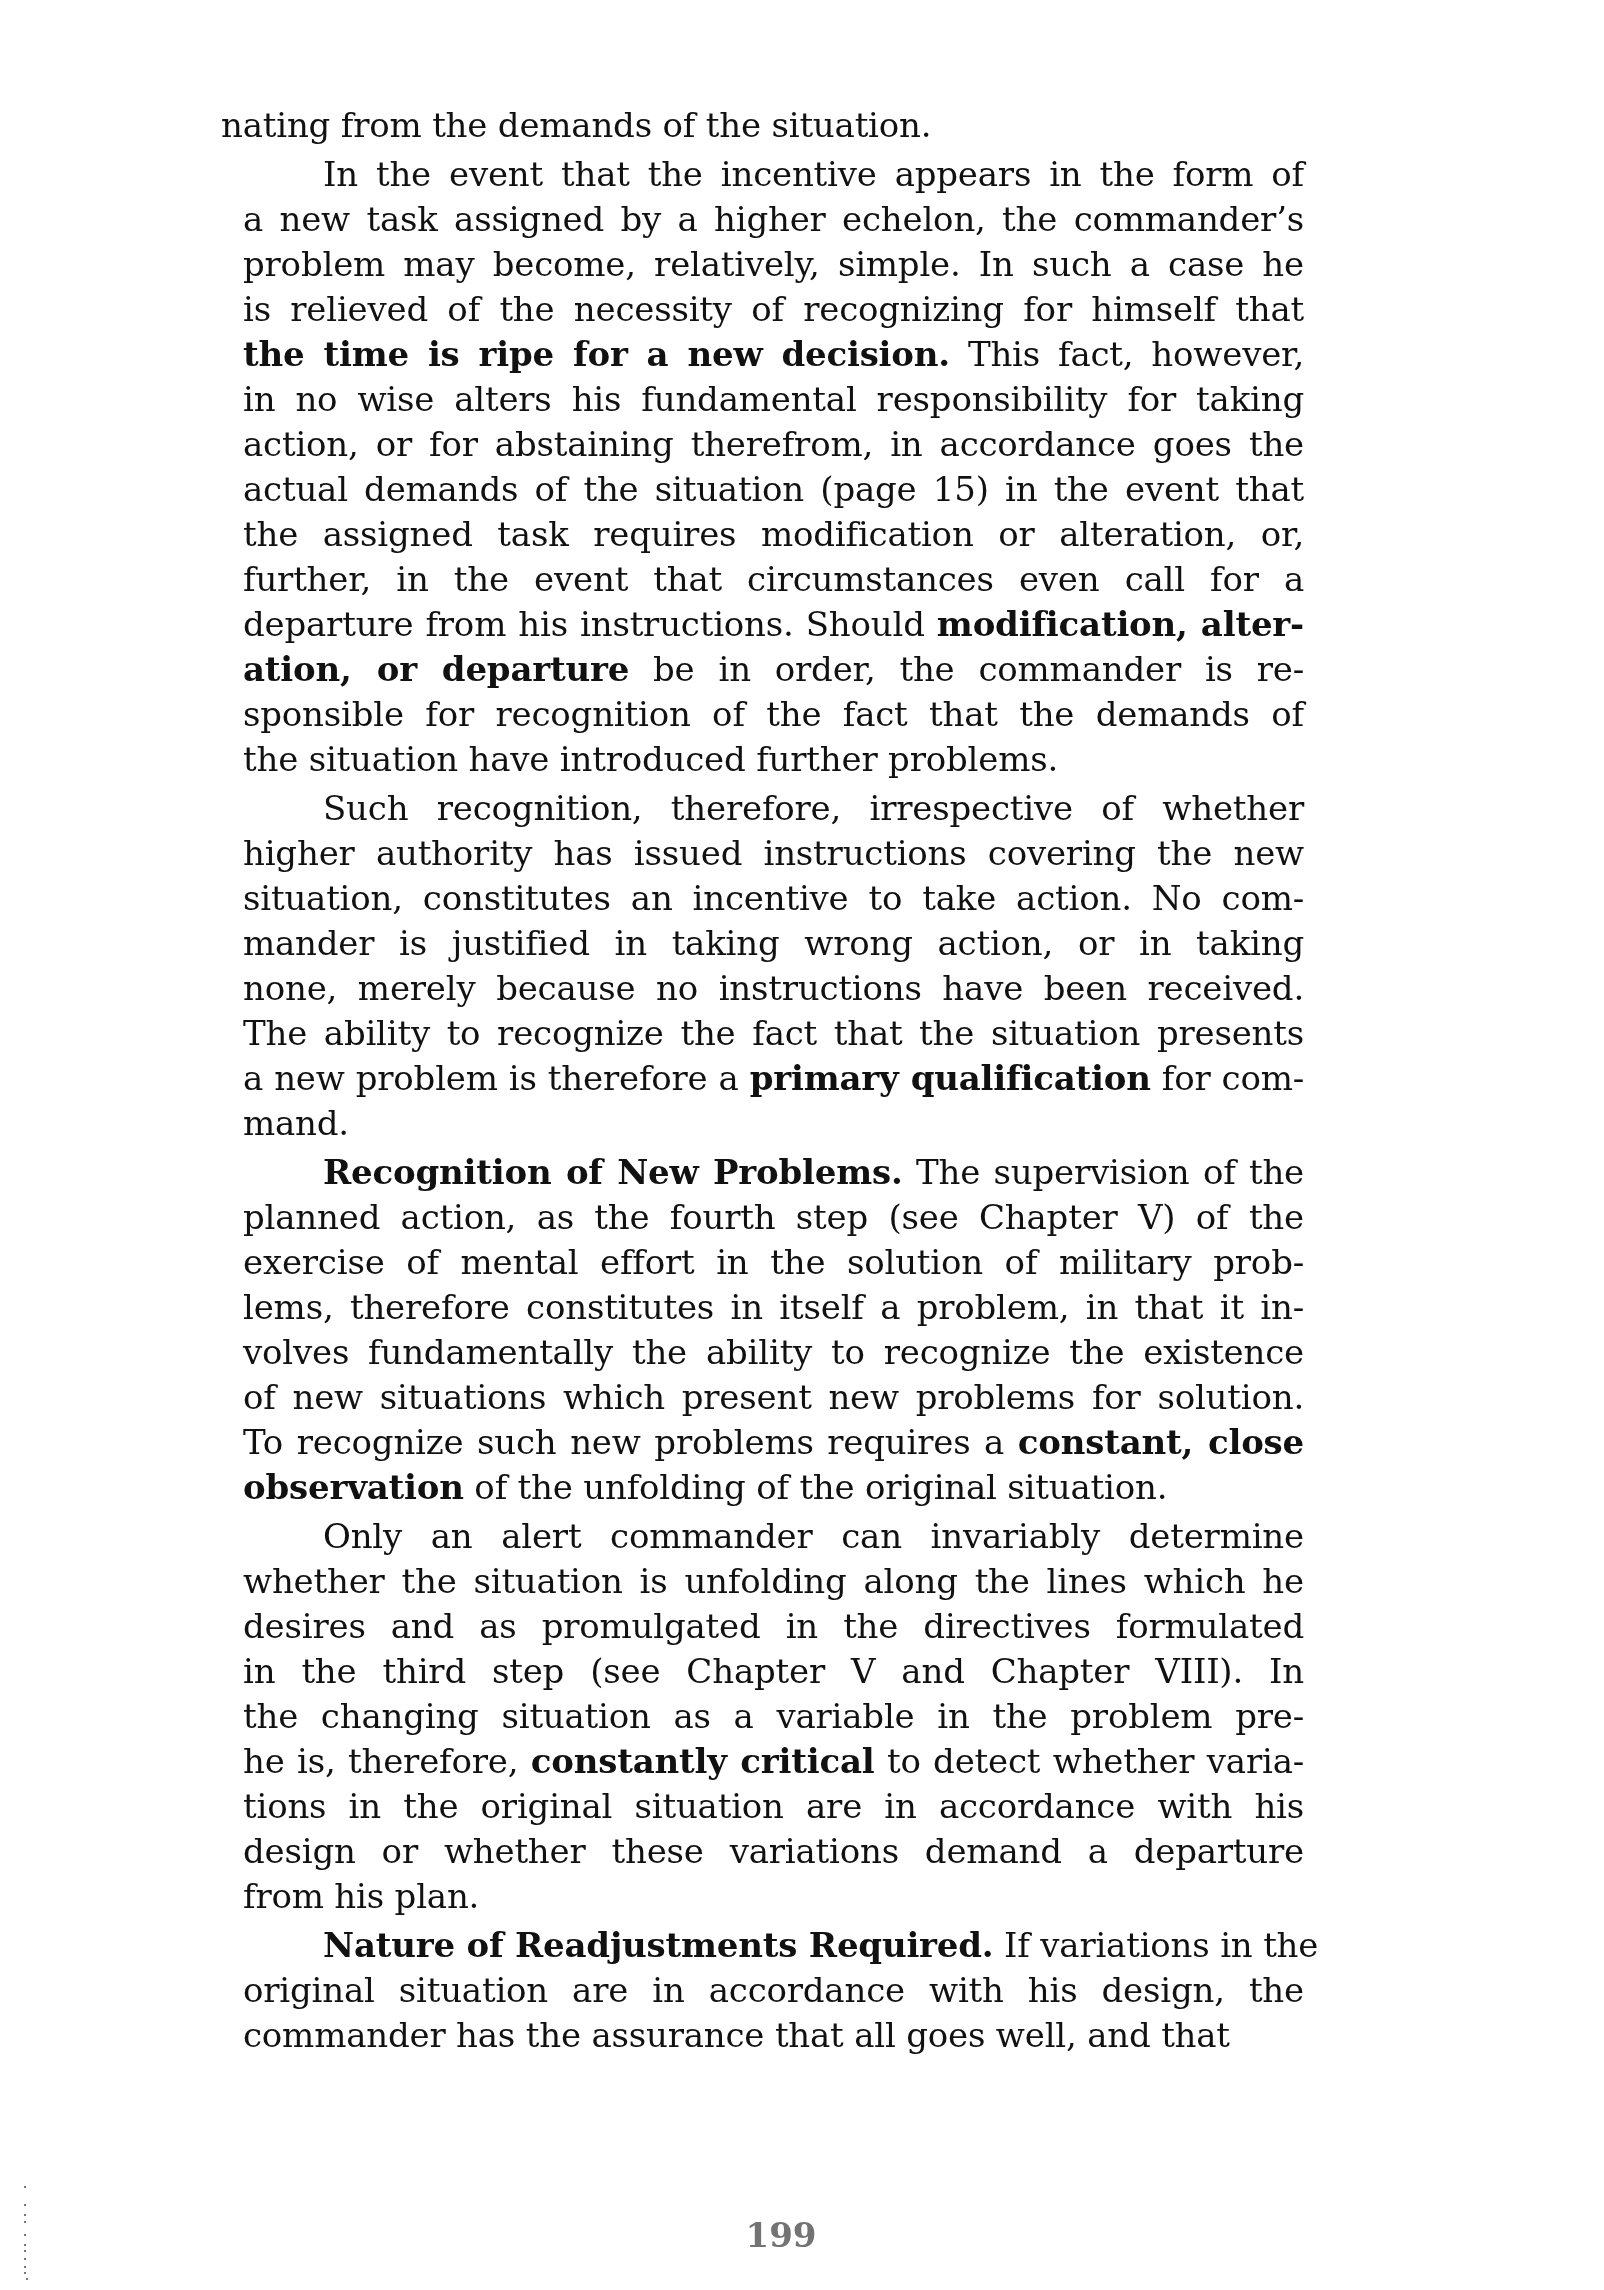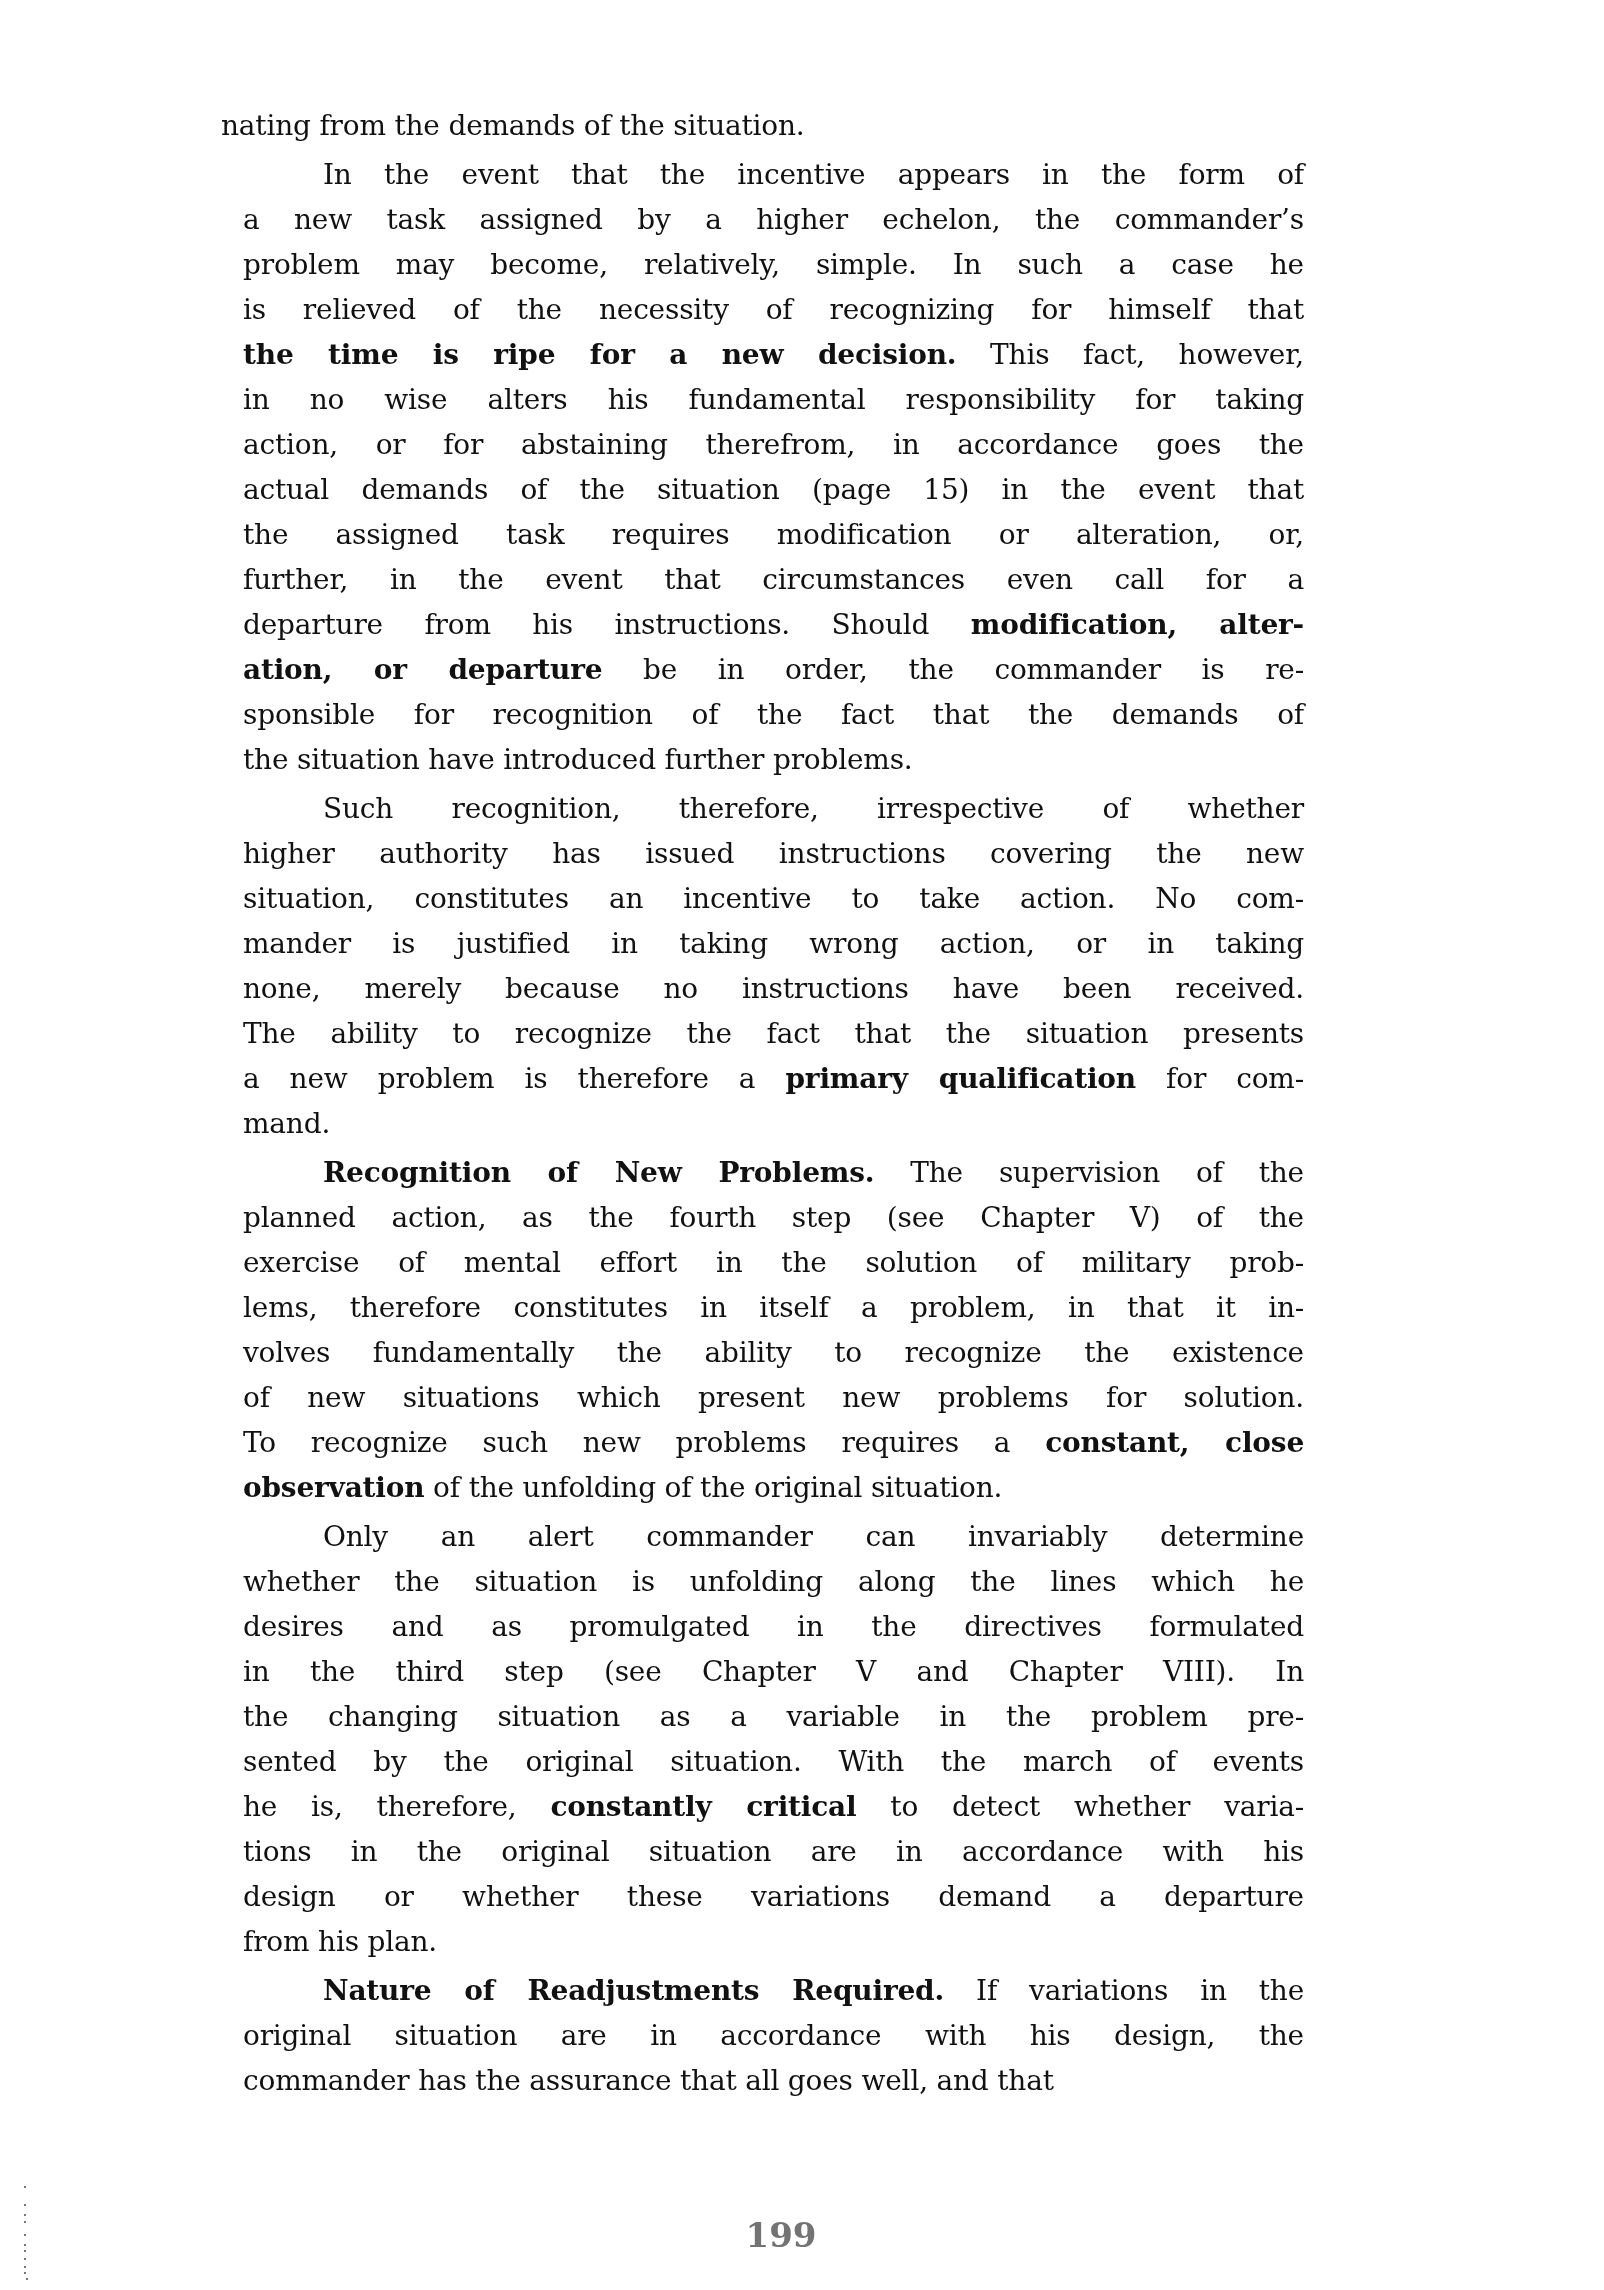--- a/index.html
+++ b/index.html
@@ -16,21 +16,21 @@
     font-family: "DejaVu Serif", "Liberation Serif", serif;
   }
   .page {
     position: absolute;
     left: 221px;
     top: 103px;
     width: 1083px;
   }
   .para {
     margin: 0 0 4px 0;
-    font-size: 28px;
+    font-size: 34px;
     line-height: 45px;
     text-align: justify;
     letter-spacing: -0.2px;
     word-spacing: 0px;
   }
   .para.indent {
     text-indent: 80px;
   }
   .para .line {
     display: block;
@@ -113,21 +113,20 @@
       <span class="line"><span>of new situations which present new problems for solution.</span></span>
       <span class="line"><span>To recognize such new problems requires a </span><b>constant, close</b></span>
       <span class="line last"><b>observation</b><span> of the unfolding of the original situation.</span></span>
     </p>
     <p class="para indent">
       <span class="line first"><span>Only an alert commander can invariably determine</span></span>
       <span class="line"><span>whether the situation is unfolding along the lines which he</span></span>
       <span class="line"><span>desires and as promulgated in the directives formulated</span></span>
       <span class="line"><span>in the third step (see Chapter V and Chapter VIII).  In</span></span>
       <span class="line"><span>the changing situation as a variable in the problem pre-</span></span>
-      <span class="line"><span>sented by the original situation. With the march of events</span></span>
       <span class="line"><span>he is, therefore, </span><b>constantly critical</b><span> to detect whether varia-</span></span>
       <span class="line"><span>tions in the original situation are in accordance with his</span></span>
       <span class="line"><span>design or whether these variations demand a departure</span></span>
       <span class="line last"><span>from his plan.</span></span>
     </p>
     <p class="para indent">
       <span class="line first"><b>Nature of Readjustments Required.</b><span> If variations in the</span></span>
       <span class="line"><span>original situation are in accordance with his design, the</span></span>
       <span class="line last"><span>commander has the assurance that all goes well, and that</span></span>
     </p>

